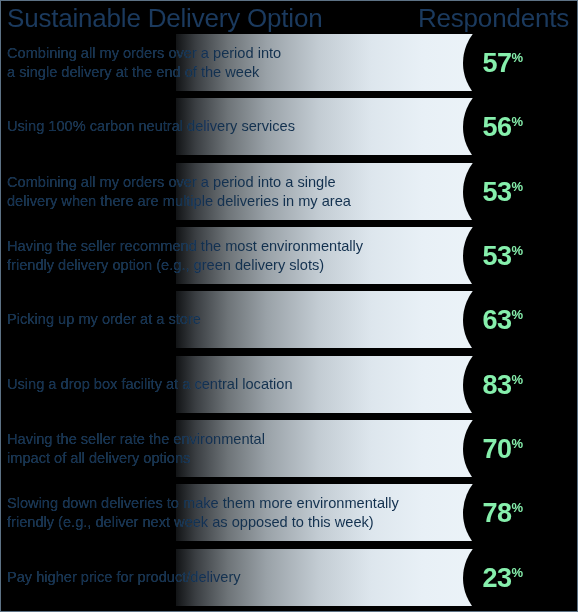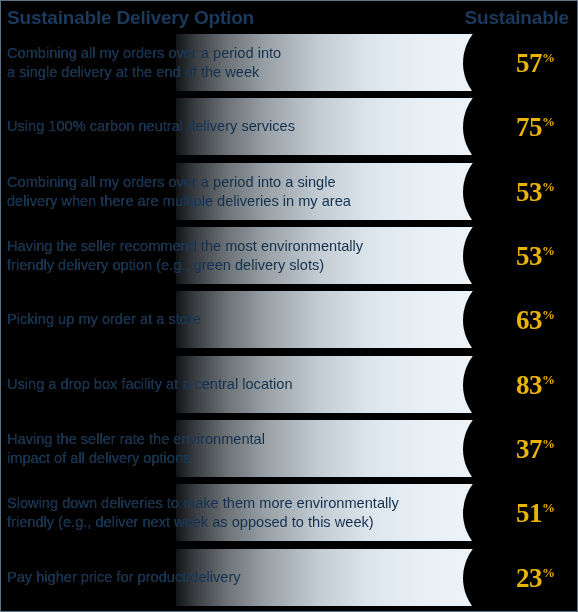--- a/index.html
+++ b/index.html
@@ -27,22 +27,22 @@
     height: 33px;
     display: flex;
     align-items: center;
     justify-content: space-between;
     padding: 0 6px 0 6px;
     box-sizing: border-box;
     z-index: 5;
   }
   .header-title,
   .header-respondents {
-    font-size: 19px;
-    font-weight: bold;
+    font-size: 26px;
+    font-weight: normal;
     color: #1b3a5e;
     letter-spacing: -0.2px;
     white-space: nowrap;
     line-height: 1;
   }
   .header-respondents {
     padding-right: 2px;
   }
 
   
@@ -118,46 +118,45 @@
   
   .row-label.dark {
     mix-blend-mode: darken;
     color: #13314f;
   }
 
   
   .pct {
     position: absolute;
     top: 50%;
-    right: 24px;
+    right: 56px;
     transform: translateY(-50%);
-    color: #eab308;
+    color: #86efac;
     font-weight: bold;
     font-size: 27px;
     line-height: 1;
     z-index: 4;
     white-space: nowrap;
     letter-spacing: -0.5px;
-    font-family: Liberation Serif, serif;
   }
   .pct .sym {
     font-size: 13px;
     vertical-align: super;
     font-weight: bold;
     letter-spacing: 0;
   }
 </style>
 </head>
 <body>
 
 <div class="infographic">
 
   <div class="header">
     <div class="header-title">Sustainable Delivery Option</div>
-    <div class="header-respondents">Sustainable</div>
+    <div class="header-respondents">Respondents</div>
   </div>
 
   <div class="rows" id="rows-container">
       <div class="row" style="top: 0px; height: 64px;">
         <div class="bar-wrap" style="top: 0px; height: 57px;">
           <div class="bar"></div>
           <div class="bar-notch"></div>
         </div>
         <div class="row-label" style="height: 57px;">
           <div class="line">Combining all my orders over a period into</div>
@@ -173,21 +172,21 @@
         <div class="bar-wrap" style="top: 0px; height: 57px;">
           <div class="bar"></div>
           <div class="bar-notch"></div>
         </div>
         <div class="row-label" style="height: 57px;">
           <div class="line">Using 100% carbon neutral delivery services</div>
         </div>
         <div class="row-label dark" style="height: 57px;">
           <div class="line">Using 100% carbon neutral delivery services</div>
         </div>
-        <div class="pct" style="top: 28.5px;"><span>75</span><span class="sym">%</span></div>
+        <div class="pct" style="top: 28.5px;"><span>56</span><span class="sym">%</span></div>
       </div>
       <div class="row" style="top: 129px; height: 64px;">
         <div class="bar-wrap" style="top: 0px; height: 57px;">
           <div class="bar"></div>
           <div class="bar-notch"></div>
         </div>
         <div class="row-label" style="height: 57px;">
           <div class="line">Combining all my orders over a period into a single</div>
           <div class="line">delivery when there are multiple deliveries in my area</div>
         </div>
@@ -244,36 +243,36 @@
           <div class="bar-notch"></div>
         </div>
         <div class="row-label" style="height: 57px;">
           <div class="line">Having the seller rate the environmental</div>
           <div class="line">impact of all delivery options</div>
         </div>
         <div class="row-label dark" style="height: 57px;">
           <div class="line">Having the seller rate the environmental</div>
           <div class="line">impact of all delivery options</div>
         </div>
-        <div class="pct" style="top: 28.5px;"><span>37</span><span class="sym">%</span></div>
+        <div class="pct" style="top: 28.5px;"><span>70</span><span class="sym">%</span></div>
       </div>
       <div class="row" style="top: 450px; height: 64px;">
         <div class="bar-wrap" style="top: 0px; height: 57px;">
           <div class="bar"></div>
           <div class="bar-notch"></div>
         </div>
         <div class="row-label" style="height: 57px;">
           <div class="line">Slowing down deliveries to make them more environmentally</div>
           <div class="line">friendly (e.g., deliver next week as opposed to this week)</div>
         </div>
         <div class="row-label dark" style="height: 57px;">
           <div class="line">Slowing down deliveries to make them more environmentally</div>
           <div class="line">friendly (e.g., deliver next week as opposed to this week)</div>
         </div>
-        <div class="pct" style="top: 28.5px;"><span>51</span><span class="sym">%</span></div>
+        <div class="pct" style="top: 28.5px;"><span>78</span><span class="sym">%</span></div>
       </div>
       <div class="row" style="top: 515px; height: 64px;">
         <div class="bar-wrap" style="top: 0px; height: 57px;">
           <div class="bar"></div>
           <div class="bar-notch"></div>
         </div>
         <div class="row-label" style="height: 57px;">
           <div class="line">Pay higher price for product/delivery</div>
         </div>
         <div class="row-label dark" style="height: 57px;">

